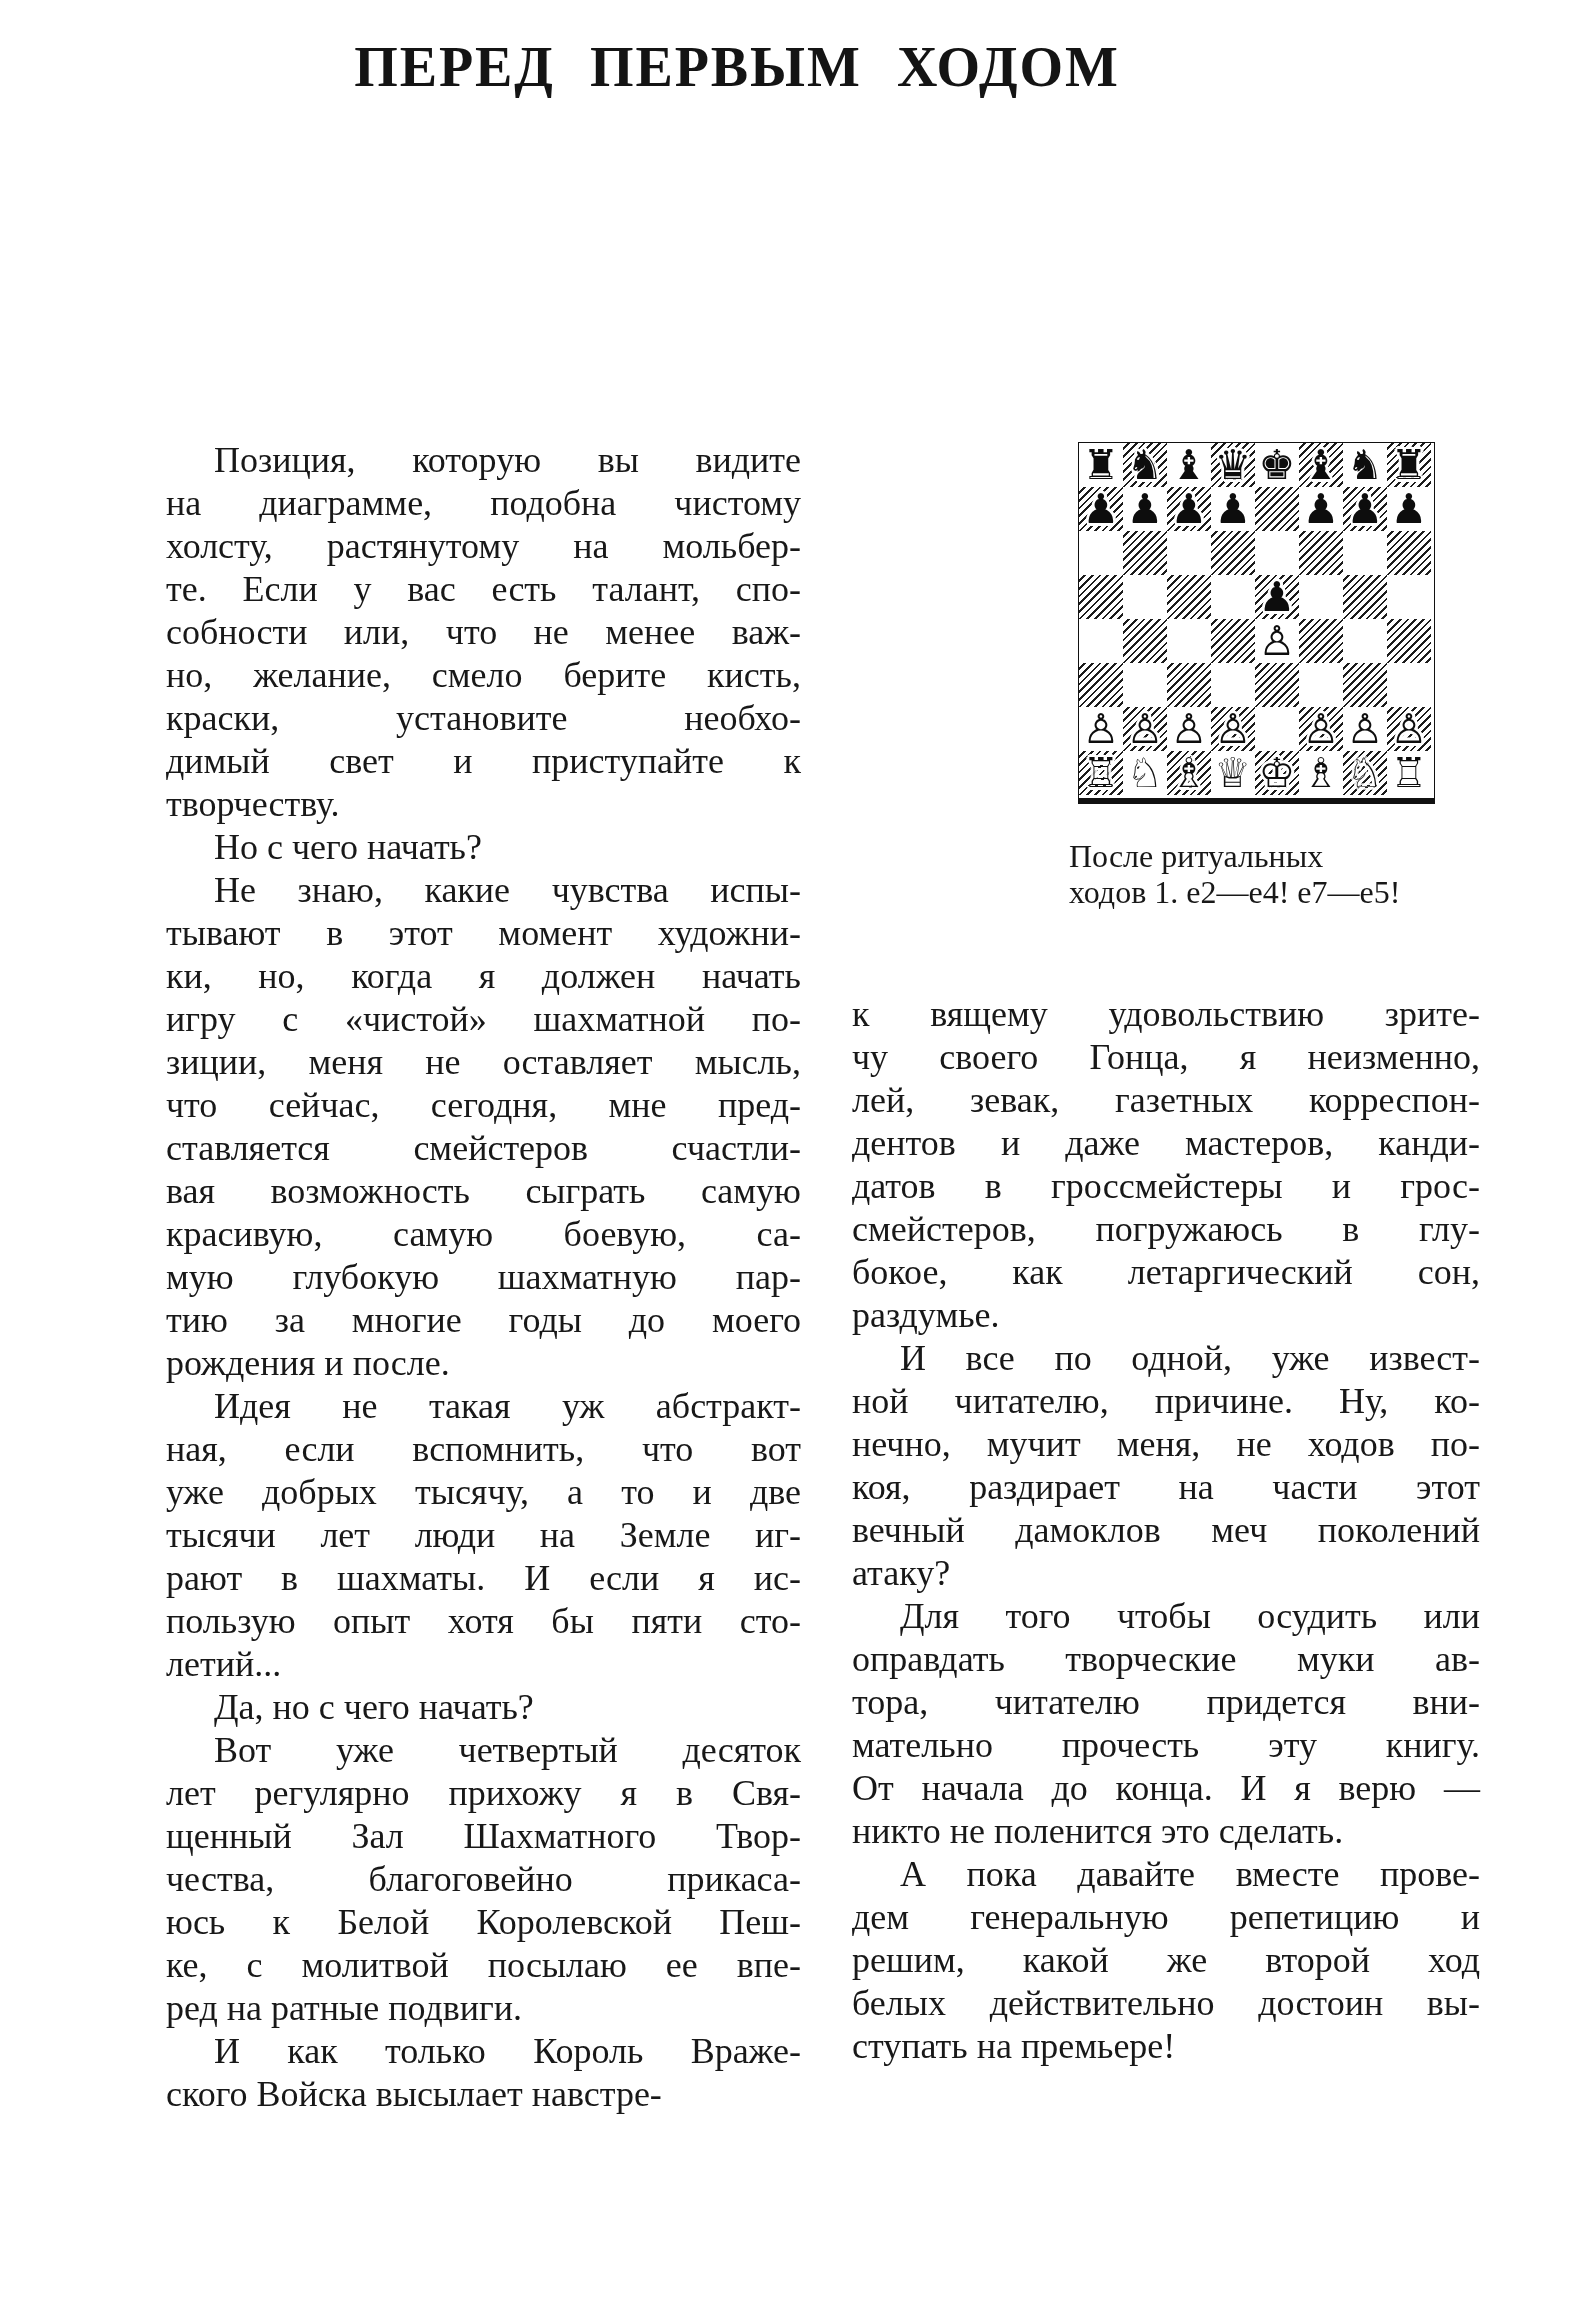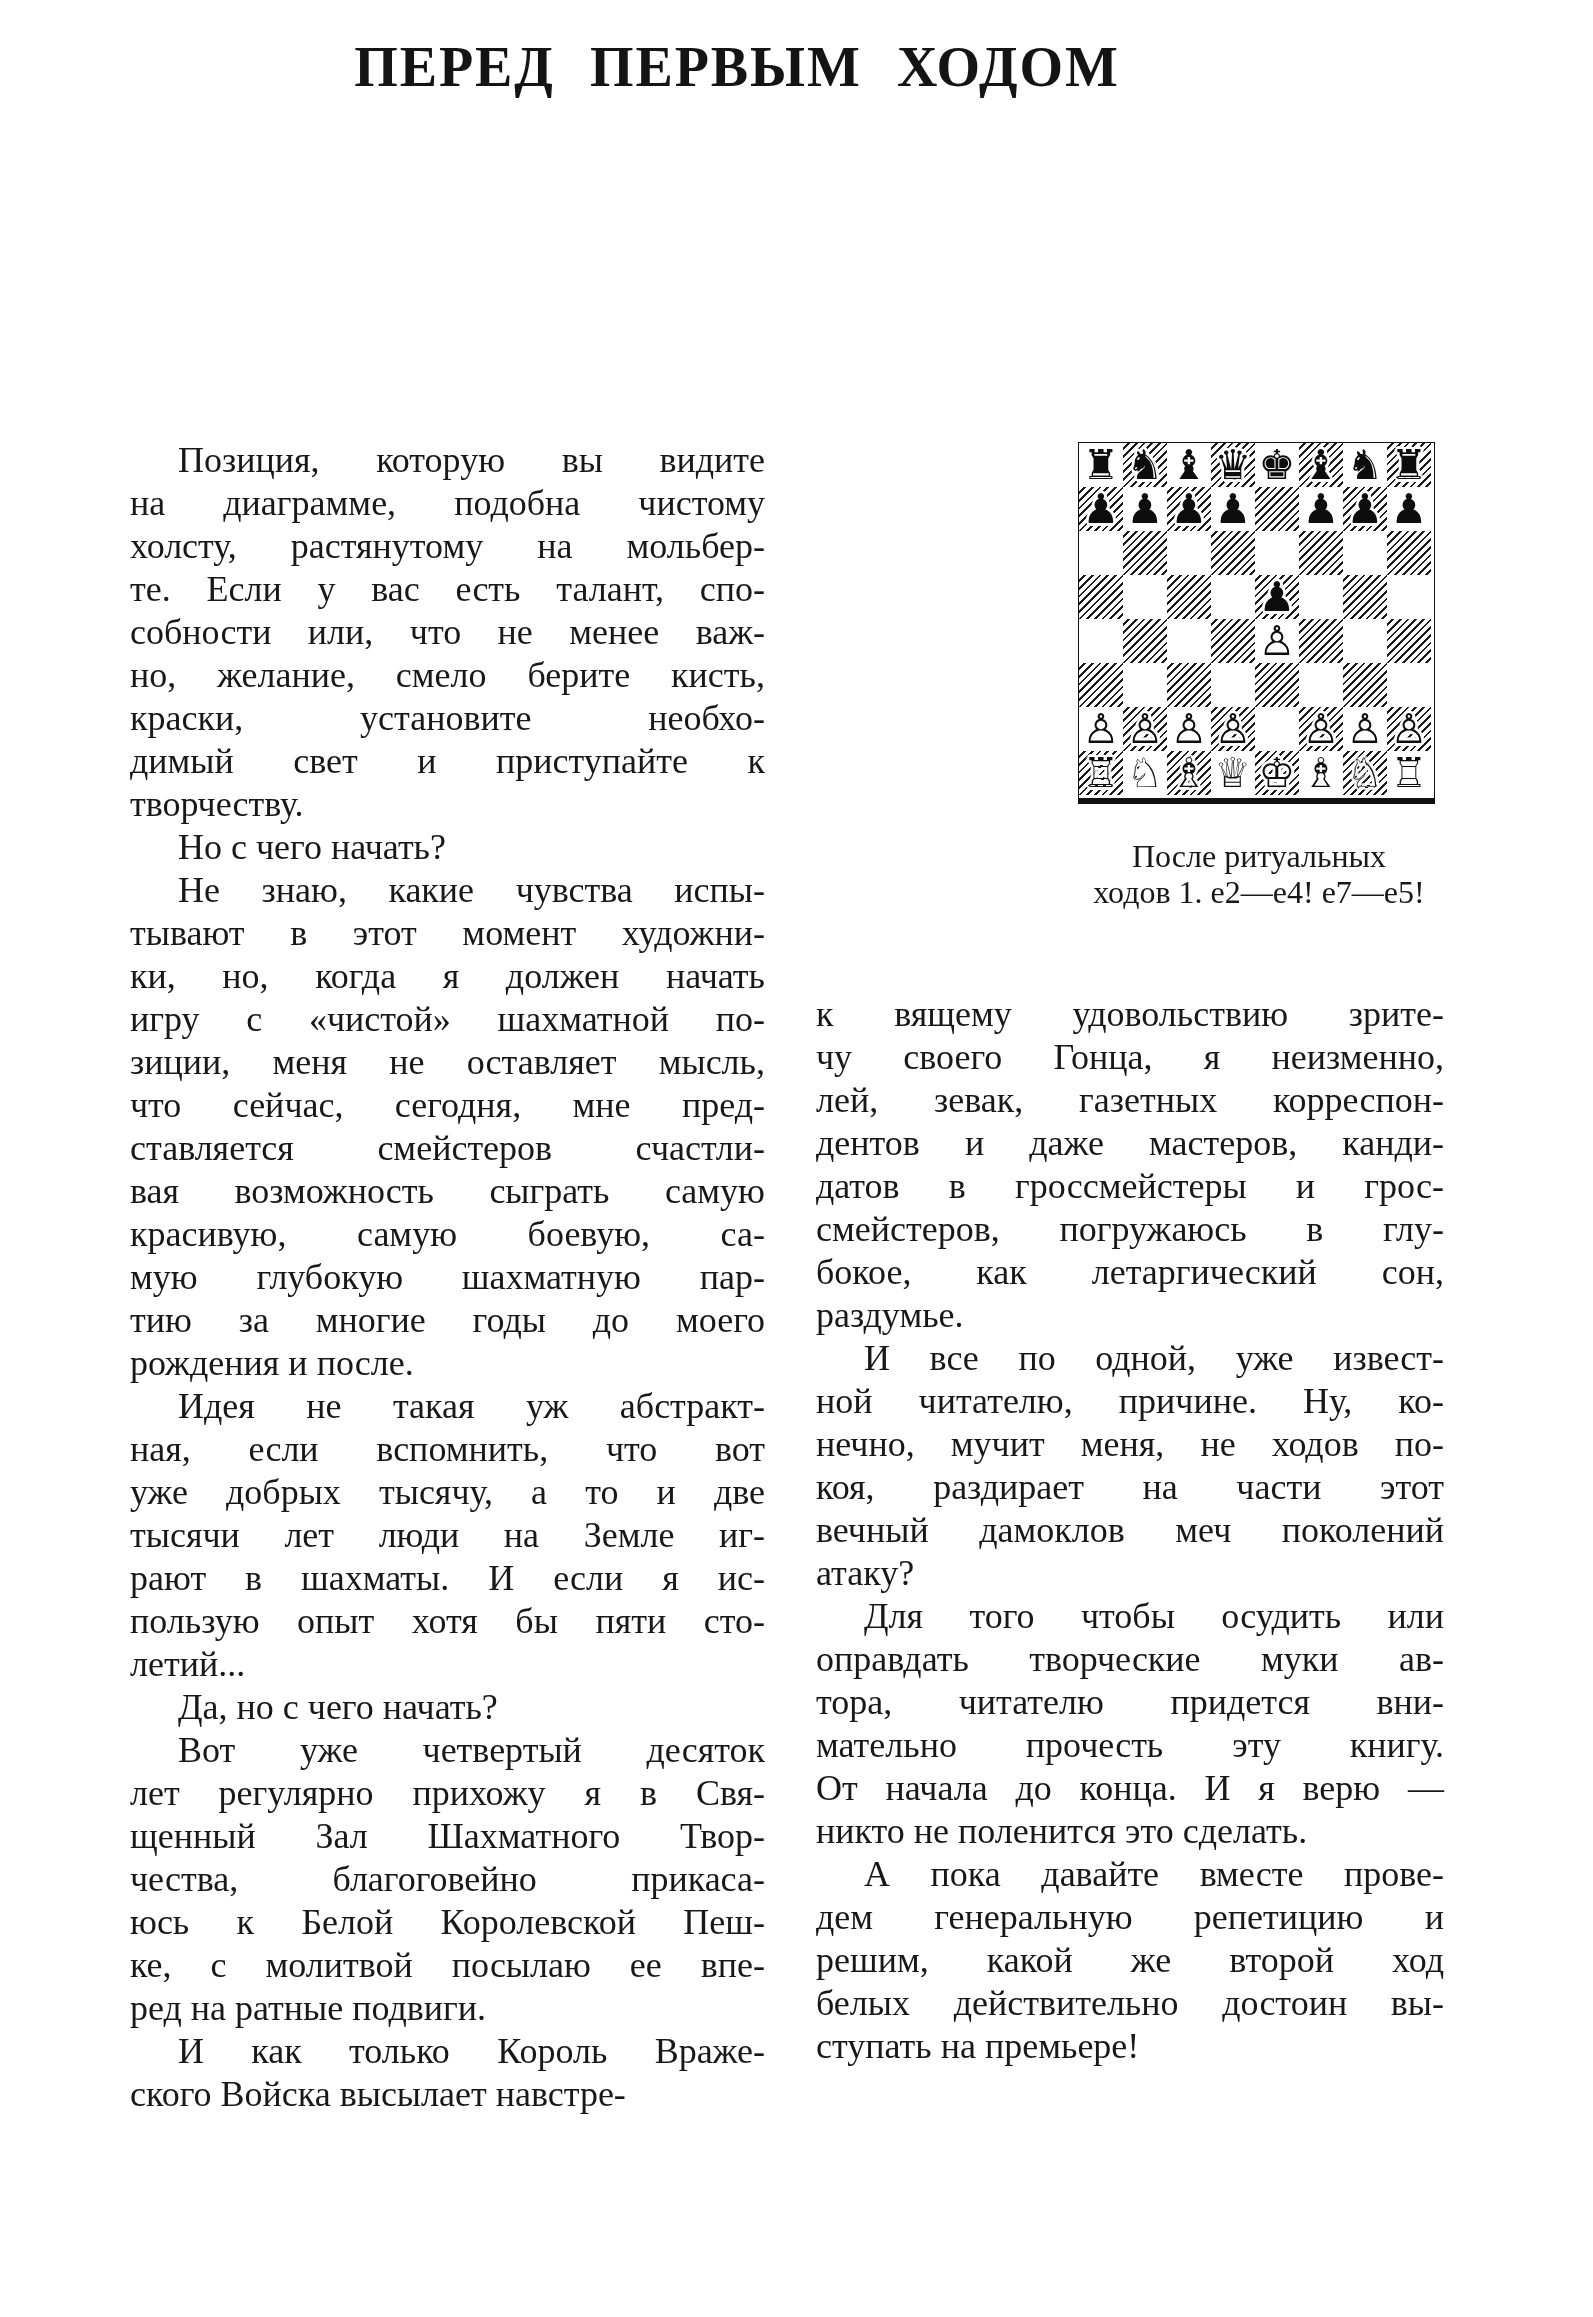--- a/index.html
+++ b/index.html
@@ -17,20 +17,21 @@
     margin: 0;
     text-align: center;
     font-size: 56px;
     font-weight: bold;
     letter-spacing: 1.9px;
     word-spacing: 19.3px;
     color: #141414;
   }
   .text-column {
     position: absolute;
+    margin-left: 36px;
   }
   #col-left  { left: 130px; top: 439px; width: 635px; }
   #col-right { left: 816px; top: 993px; width: 628px; }
   .line {
     height: 43px;
     line-height: 43px;
     font-size: 36px;
     text-align: justify;
     text-align-last: justify;
     text-justify: inter-word;
@@ -69,21 +70,21 @@
     font-size: 41px;
     color: #0d0d0d;
     text-shadow:
       -1.9px -1.9px 0 #fff, 1.9px -1.9px 0 #fff, -1.9px 1.9px 0 #fff, 1.9px 1.9px 0 #fff,
       0 -2.9px 0 #fff, 0 2.9px 0 #fff, -2.9px 0 0 #fff, 2.9px 0 0 #fff;
   }
   #caption {
     position: absolute;
     left: 1069px; top: 838px;
     width: 380px;
-    text-align: center;
+    text-align: left;
     font-size: 32px;
     line-height: 36px;
     color: #181818;
   }
 </style>
 </head>
 <body>
 
 <h1 class="page-title">ПЕРЕД ПЕРВЫМ ХОДОМ</h1>
 

